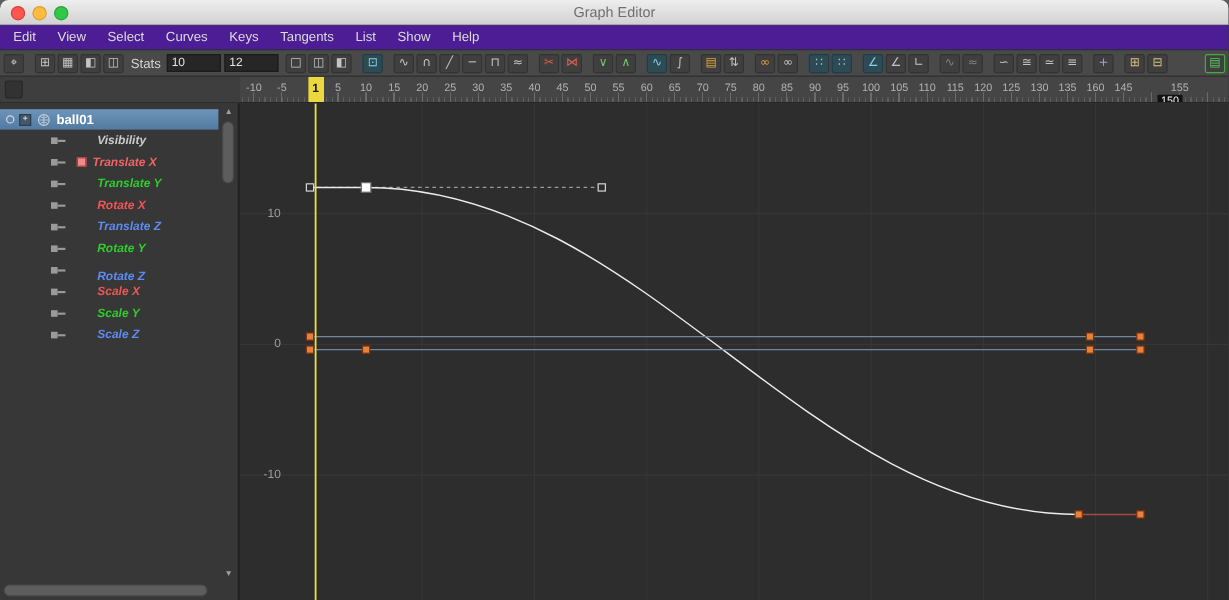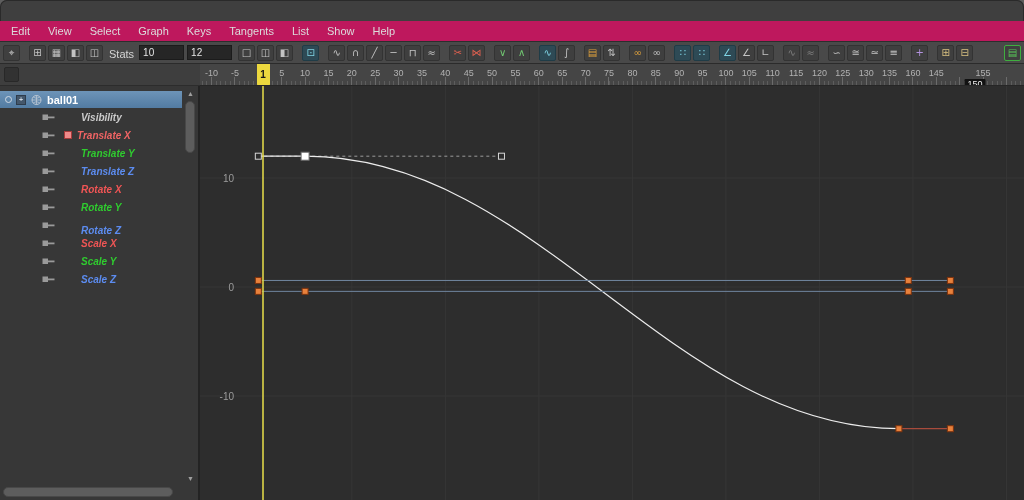--- a/index.html
+++ b/index.html
@@ -9,21 +9,21 @@
 
   
   .titlebar{position:absolute;top:0;left:0;right:0;height:21px;background:linear-gradient(#eeeeee,#d2d2d2);border-bottom:1px solid #a6a6a6}
   .tl{position:absolute;top:5px;width:12px;height:12px;border-radius:50%}
   .tl.red{left:9px;background:#fc5753;border:1px solid #df3e38}
   .tl.yellow{left:27px;background:#fdbc40;border:1px solid #de9f34}
   .tl.green{left:45px;background:#33c748;border:1px solid #27a53a}
   .title{text-align:center;line-height:20px;font-size:12px;color:#6f6f6f}
 
   
-  .menubar{position:absolute;top:21px;left:0;right:0;height:21px;background:#be185d;border-bottom:1px solid #2d2d2d;display:flex;align-items:center;padding-left:2px}
+  .menubar{position:absolute;top:21px;left:0;right:0;height:21px;background:#4c1d95;border-bottom:1px solid #2d2d2d;display:flex;align-items:center;padding-left:2px}
   .menu-item{padding:0 9px;font-size:11px;color:#dcdcdc;line-height:21px}
 
   
   .toolbar{position:absolute;top:42px;left:0;right:0;height:22px;background:#494949;border-bottom:1px solid #2b2b2b;display:flex;align-items:center;padding:0 3px;gap:2px}
   .tb-group{display:flex;align-items:center;gap:2px}
   .grow{flex:1}
   .tb-icon{flex:none;width:17px;height:16px;background:#3f3f3f;border:1px solid #333;border-radius:2px;color:#c4c4c4;font-size:10px;line-height:14px;text-align:center;font-family:"DejaVu Sans",sans-serif;overflow:hidden;cursor:default}
   .tb-icon.toggled{background:#2e4a55;border-color:#1f3c47;color:#7fd4e4}
   .tb-sep{flex:none;width:5px}
   .stats{display:flex;align-items:flex-end;gap:3px;margin:0 4px}
@@ -69,26 +69,32 @@
   
   .graph{position:absolute;top:86px;left:200px;right:0;bottom:0;background:#2d2d2d;overflow:hidden}
   .graph svg{position:absolute;inset:0}
   .y-label{position:absolute;left:10px;width:24px;text-align:right;font-size:10px;color:#9c9c9c;transform:translateY(-50%)}
 </style>
 </head>
 <body>
 
 <div class="window">
 
+  <div class="titlebar">
+    <span class="tl red"></span>
+    <span class="tl yellow"></span>
+    <span class="tl green"></span>
+    <div class="title">Graph Editor</div>
+  </div>
 
   <div class="menubar">
       <div class="menu-item">Edit</div>
       <div class="menu-item">View</div>
       <div class="menu-item">Select</div>
-      <div class="menu-item">Graph</div>
+      <div class="menu-item">Curves</div>
       <div class="menu-item">Keys</div>
       <div class="menu-item">Tangents</div>
       <div class="menu-item">List</div>
       <div class="menu-item">Show</div>
       <div class="menu-item">Help</div>
     </div>
 
   <div class="toolbar">
     <div class="tb-group">
         <div class="tb-icon">⌖</div>
@@ -238,29 +244,29 @@
             </svg>
             <span class="ch-sp"></span>
             <span class="ch-label" style="color: rgb(47, 204, 47);">Translate Y</span>
           </div>
           <div class="ch-row">
             <svg width="13" height="10">
               <rect x="0.5" y="2.5" width="5.5" height="5.5" fill="#9a9a9a"></rect>
               <rect x="6" y="4.5" width="6.5" height="1.8" fill="#9a9a9a"></rect>
             </svg>
             <span class="ch-sp"></span>
+            <span class="ch-label" style="color: rgb(240, 85, 85);">Rotate X</span>
+          </div>
+          <div class="ch-row">
+            <svg width="13" height="10">
+              <rect x="0.5" y="2.5" width="5.5" height="5.5" fill="#9a9a9a"></rect>
+              <rect x="6" y="4.5" width="6.5" height="1.8" fill="#9a9a9a"></rect>
+            </svg>
+            <span class="ch-sp"></span>
             <span class="ch-label" style="color: rgb(92, 140, 240);">Translate Z</span>
-          </div>
-          <div class="ch-row">
-            <svg width="13" height="10">
-              <rect x="0.5" y="2.5" width="5.5" height="5.5" fill="#9a9a9a"></rect>
-              <rect x="6" y="4.5" width="6.5" height="1.8" fill="#9a9a9a"></rect>
-            </svg>
-            <span class="ch-sp"></span>
-            <span class="ch-label" style="color: rgb(240, 85, 85);">Rotate X</span>
           </div>
           <div class="ch-row">
             <svg width="13" height="10">
               <rect x="0.5" y="2.5" width="5.5" height="5.5" fill="#9a9a9a"></rect>
               <rect x="6" y="4.5" width="6.5" height="1.8" fill="#9a9a9a"></rect>
             </svg>
             <span class="ch-sp"></span>
             <span class="ch-label" style="color: rgb(47, 204, 47);">Rotate Y</span>
           </div>
           <div class="ch-row">

